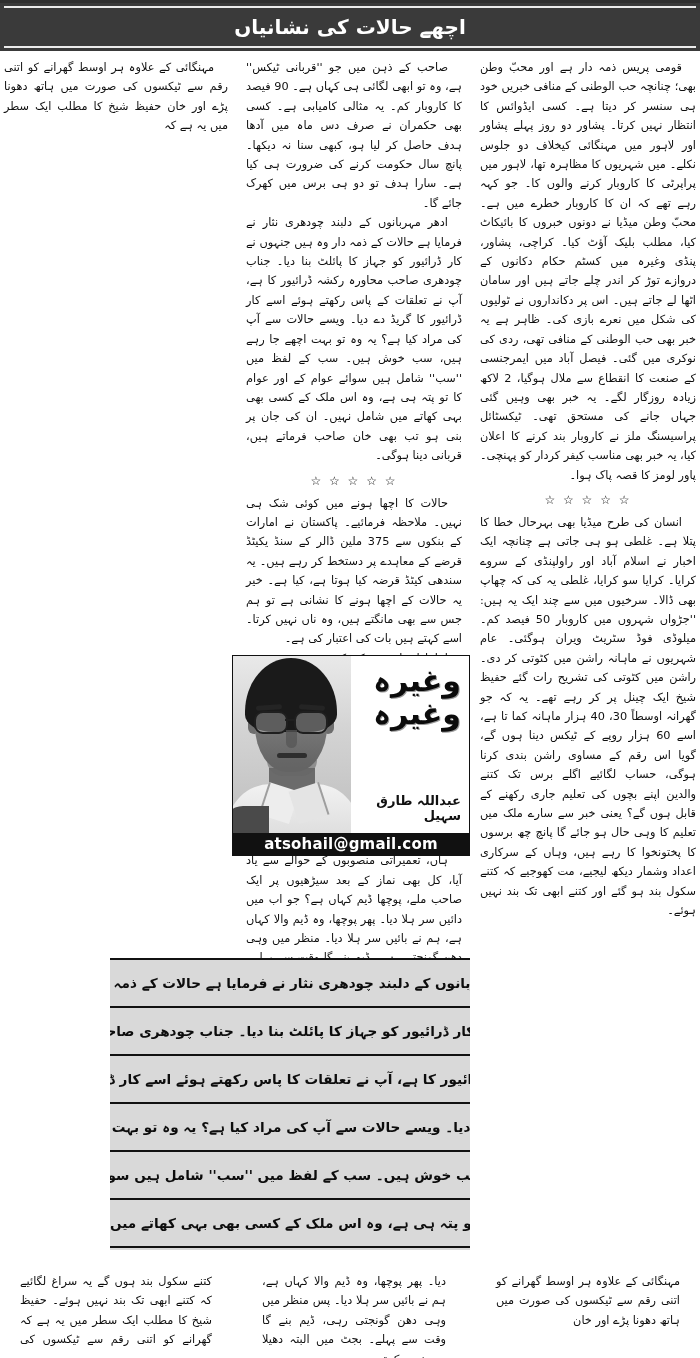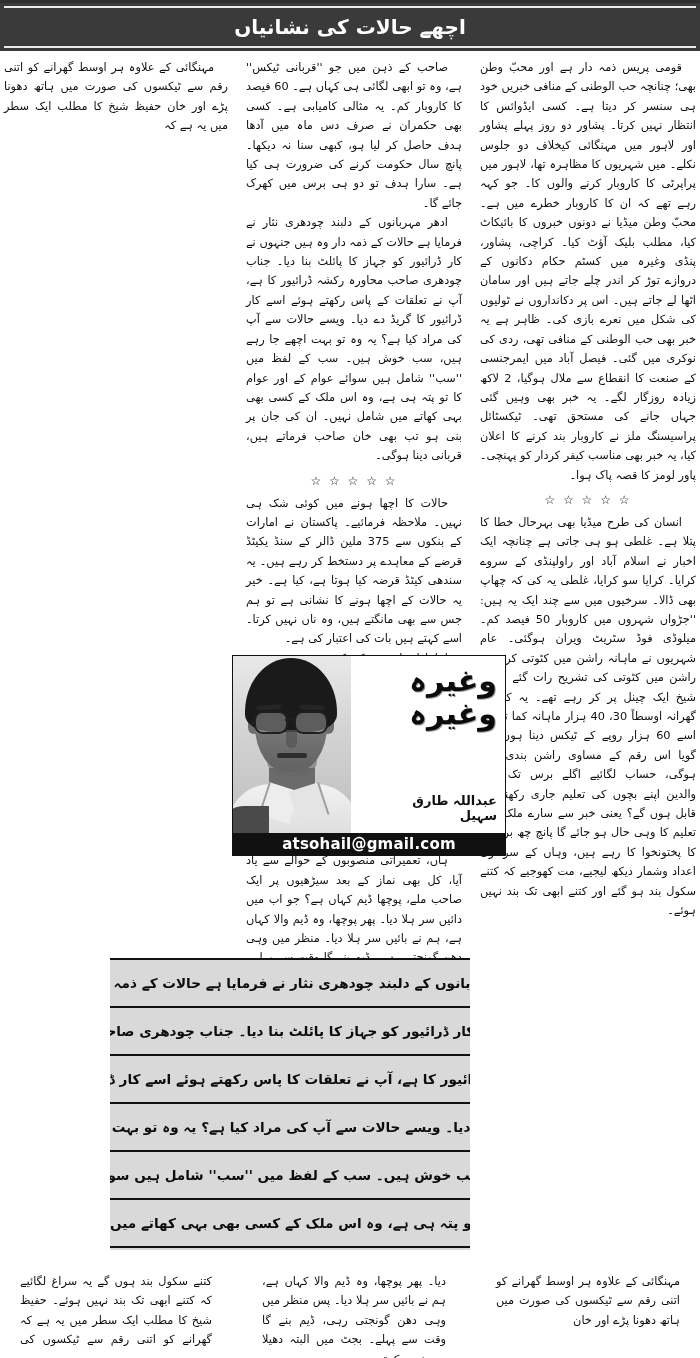--- a/index.html
+++ b/index.html
@@ -68,21 +68,21 @@
     font-size:12px;
     line-height:22px;
     margin:4px 0 2px 0;
     color:#111;
     font-family:"DejaVu Sans",sans-serif;
   }
 
   
   .author-block{
     position:absolute;
-    left:232px;top:655px;width:274px;height:201px;
+    left:232px;top:655px;width:238px;height:201px;
     background:#ec4899;
     border:1.5px solid #111;
     box-sizing:border-box;
     overflow:hidden;
     z-index:5;
   }
   .author-inner{
     position:absolute;left:0;top:0;right:0;bottom:22px;
     background:#ffffff;
     overflow:hidden;
@@ -226,21 +226,21 @@
 
 <div class="body-area">
 
   <div class="col col-right">
     <p>قومی پریس ذمہ دار ہے اور محبّ وطن بھی؛ چنانچہ حب الوطنی کے منافی خبریں خود ہی سنسر کر دیتا ہے۔ کسی ایڈوائس کا انتظار نہیں کرتا۔ پشاور دو روز پہلے پشاور اور لاہور میں مہنگائی کیخلاف دو جلوس نکلے۔ میں شہریوں کا مظاہرہ تھا، لاہور میں پراپرٹی کا کاروبار کرنے والوں کا۔ جو کہہ رہے تھے کہ ان کا کاروبار خطرے میں ہے۔ محبّ وطن میڈیا نے دونوں خبروں کا بائیکاٹ کیا، مطلب بلیک آؤٹ کیا۔ کراچی، پشاور، پنڈی وغیرہ میں کسٹم حکام دکانوں کے دروازے توڑ کر اندر چلے جاتے ہیں اور سامان اٹھا لے جاتے ہیں۔ اس پر دکانداروں نے ٹولیوں کی شکل میں نعرے بازی کی۔ ظاہر ہے یہ خبر بھی حب الوطنی کے منافی تھی، ردی کی نوکری میں گئی۔ فیصل آباد میں ایمرجنسی کے صنعت کا انقطاع سے ملال ہوگیا، 2 لاکھ زیادہ روزگار لگے۔ یہ خبر بھی وہیں گئی جہاں جانے کی مستحق تھی۔ ٹیکسٹائل پراسیسنگ ملز نے کاروبار بند کرنے کا اعلان کیا، یہ خبر بھی مناسب کیفر کردار کو پہنچی۔ پاور لومز کا قصہ پاک ہوا۔</p>
     <div class="stars">☆ ☆ ☆ ☆ ☆</div>
     <p>انسان کی طرح میڈیا بھی بہرحال خطا کا پتلا ہے۔ غلطی ہو ہی جاتی ہے چنانچہ ایک اخبار نے اسلام آباد اور راولپنڈی کے سروے کرایا۔ کرایا سو کرایا، غلطی یہ کی کہ چھاپ بھی ڈالا۔ سرخیوں میں سے چند ایک یہ ہیں: ''جڑواں شہروں میں کاروبار 50 فیصد کم۔ میلوڈی فوڈ سٹریٹ ویران ہوگئی۔ عام شہریوں نے ماہانہ راشن میں کٹوتی کر دی۔ راشن میں کٹوتی کی تشریح رات گئے حفیظ شیخ ایک چینل پر کر رہے تھے۔ یہ کہ جو گھرانہ اوسطاً 30، 40 ہزار ماہانہ کما تا ہے، اسے 60 ہزار روپے کے ٹیکس دینا ہوں گے، گویا اس رقم کے مساوی راشن بندی کرنا ہوگی، حساب لگائیے اگلے برس تک کتنے والدین اپنے بچوں کی تعلیم جاری رکھنے کے قابل ہوں گے؟ یعنی خبر سے سارے ملک میں تعلیم کا وہی حال ہو جائے گا پانچ چھ برسوں کا پختونخوا کا رہے ہیں، وہاں کے سرکاری اعداد وشمار دیکھ لیجیے، مت کھوجیے کہ کتنے سکول بند ہو گئے اور کتنے ابھی تک بند نہیں ہوئے۔</p>
   </div>
 
   <div class="col col-mid">
-    <p>صاحب کے ذہن میں جو ''قربانی ٹیکس'' ہے، وہ تو ابھی لگائی ہی کہاں ہے۔ 60 فیصد کا کاروبار کم۔ یہ مثالی کامیابی ہے۔ کسی بھی حکمران نے صرف دس ماہ میں آدھا ہدف حاصل کر لیا ہو، کبھی سنا نہ دیکھا۔ پانچ سال حکومت کرنے کی ضرورت ہی کیا ہے۔ سارا ہدف تو دو ہی برس میں کھرک جائے گا۔</p>
+    <p>صاحب کے ذہن میں جو ''قربانی ٹیکس'' ہے، وہ تو ابھی لگائی ہی کہاں ہے۔ 90 فیصد کا کاروبار کم۔ یہ مثالی کامیابی ہے۔ کسی بھی حکمران نے صرف دس ماہ میں آدھا ہدف حاصل کر لیا ہو، کبھی سنا نہ دیکھا۔ پانچ سال حکومت کرنے کی ضرورت ہی کیا ہے۔ سارا ہدف تو دو ہی برس میں کھرک جائے گا۔</p>
     <p>ادھر مہربانوں کے دلبند چودھری نثار نے فرمایا ہے حالات کے ذمہ دار وہ ہیں جنہوں نے کار ڈرائیور کو جہاز کا پائلٹ بنا دیا۔ جناب چودھری صاحب محاورہ رکشہ ڈرائیور کا ہے، آپ نے تعلقات کے پاس رکھتے ہوئے اسے کار ڈرائیور کا گریڈ دے دیا۔ ویسے حالات سے آپ کی مراد کیا ہے؟ یہ وہ تو بہت اچھے جا رہے ہیں، سب خوش ہیں۔ سب کے لفظ میں ''سب'' شامل ہیں سوائے عوام کے اور عوام کا تو پتہ ہی ہے، وہ اس ملک کے کسی بھی بہی کھاتے میں شامل نہیں۔ ان کی جان پر بنی ہو تب بھی خان صاحب فرماتے ہیں، قربانی دینا ہوگی۔</p>
     <div class="stars">☆ ☆ ☆ ☆ ☆</div>
     <p>حالات کا اچھا ہونے میں کوئی شک ہی نہیں۔ ملاحظہ فرمائیے۔ پاکستان نے امارات کے بنکوں سے 375 ملین ڈالر کے سنڈ یکیٹڈ قرضے کے معاہدے پر دستخط کر رہے ہیں۔ یہ سندھی کیٹڈ قرضہ کیا ہوتا ہے، کیا ہے۔ خیر یہ حالات کے اچھا ہونے کا نشانی ہے تو ہم جس سے بھی مانگتے ہیں، وہ ناں نہیں کرتا۔ اسے کہتے ہیں بات کی اعتبار کی ہے۔</p>
     <p>اتنا اطمینان ہے کہ کرپشن نہیں ہوئی۔ کرپشن کے ثبوت ہوتے ہیں۔ ہوائی اڈے، موٹرویز، ہائی ویز، انرجی پلانٹ، ہسپتال، تعلیمی ادارے۔ یہ جتنے زیادہ ہیں اتنی کرپشن ہوئی اور خدا کا فضل دیکھیے، ہماری ایماندار حکومت کے دامن پر ایک اینٹ بھر کے منصوبے کا داغ بھی نہیں۔ کرپشن تو بالکل نہیں ہوئی، یہ کھلا راز ہے۔ پھر اتنے ڈالر گئے کہاں، یہ چھپا راز ہے۔</p>
     <div class="stars">☆ ☆ ☆ ☆ ☆</div>
     <p>ہاں، تعمیراتی منصوبوں کے حوالے سے یاد آیا، کل بھی نماز کے بعد سیڑھیوں پر ایک صاحب ملے، پوچھا ڈیم کہاں ہے؟ جو اب میں دائیں سر ہلا دیا۔ پھر پوچھا، وہ ڈیم والا کہاں ہے، ہم نے بائیں سر ہلا دیا۔ منظر میں وہی دھن گونجتی رہی، ڈیم بنے گا وقت سے پہلے۔ بجٹ میں البتہ دھیلا بھی نہیں رکھا۔</p>
   </div>
 
   <div class="col col-left">
     <p>مہنگائی کے علاوہ ہر اوسط گھرانے کو اتنی رقم سے ٹیکسوں کی صورت میں ہاتھ دھونا پڑے اور خان حفیظ شیخ کا مطلب ایک سطر میں یہ ہے کہ</p>

